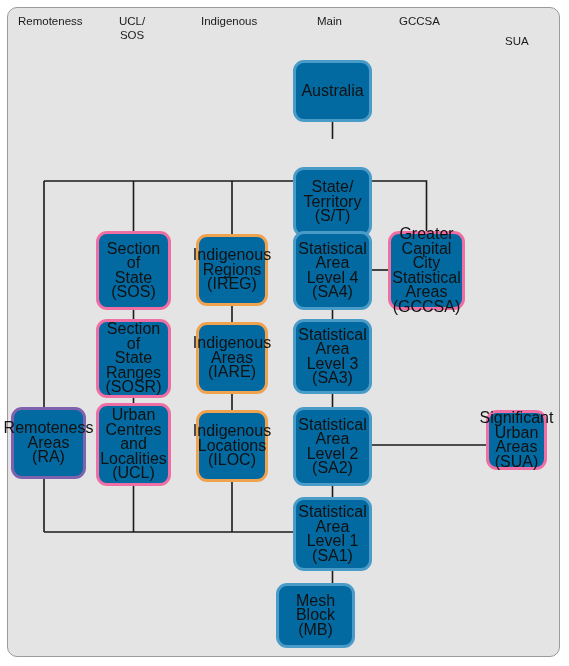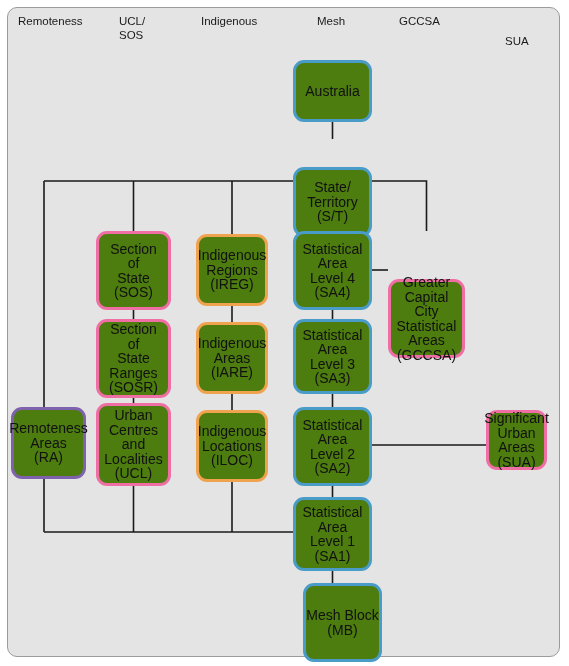--- a/index.html
+++ b/index.html
@@ -36,29 +36,29 @@
     position: absolute;
     left: 0;
     top: 0;
     width: 569px;
     height: 666px;
     pointer-events: none;
   }
   .node {
     position: absolute;
     box-sizing: border-box;
-    background: #4d7c0f;
+    background: #0369a1;
     border-style: solid;
     border-width: 3px;
     border-radius: 11px;
     display: flex;
     align-items: center;
     justify-content: center;
     text-align: center;
-    font-size: 14px;
+    font-size: 16px;
     line-height: 14.5px;
     color: #111111;
     white-space: pre-line;
   }
   .n-blue   { border-color: #4a9cc8; }
   .n-pink   { border-color: #ef6fa5; }
   .n-orange { border-color: #f0a34e; }
   .n-purple { border-color: #7f62ad; }
 </style>
 </head>
@@ -84,44 +84,44 @@
     <path d="M 372 445 L 486 445" fill="none" stroke="#1a1a1a" stroke-width="1.6"></path>
     <path d="M 133.5 486 L 133.5 532" fill="none" stroke="#1a1a1a" stroke-width="1.6"></path>
     <path d="M 232 482 L 232 532" fill="none" stroke="#1a1a1a" stroke-width="1.6"></path>
     <path d="M 332.5 486 L 332.5 497" fill="none" stroke="#1a1a1a" stroke-width="1.6"></path>
     <path d="M 44 532 L 293 532" fill="none" stroke="#1a1a1a" stroke-width="1.6"></path>
     <path d="M 332.5 571 L 332.5 583" fill="none" stroke="#1a1a1a" stroke-width="1.6"></path>
   </svg>
 
 <div id="headers">
     <div class="col-header" style="left: 18px; top: 14px;">Remoteness</div>
-    <div class="col-header" style="left: 119px; top: 14px;">UCL/
+    <div class="col-header" style="left: 119px; top: 14px; text-align: center;">UCL/
 SOS</div>
     <div class="col-header" style="left: 201px; top: 14px;">Indigenous</div>
-    <div class="col-header" style="left: 317px; top: 14px;">Mesh</div>
+    <div class="col-header" style="left: 317px; top: 14px;">Main</div>
     <div class="col-header" style="left: 399px; top: 14px; text-align: right;">GCCSA</div>
     <div class="col-header" style="left: 505px; top: 14px; margin-top: 20px;">SUA</div>
   </div>
 <div id="nodes">
     <div class="node n-blue" style="left: 293px; top: 60px; width: 79px; height: 62px;"><span>Australia</span></div>
     <div class="node n-blue" style="left: 293px; top: 139px; width: 79px; height: 70px; margin-top: 28px;"><span>State/
 Territory
 (S/T)</span></div>
     <div class="node n-pink" style="left: 96px; top: 231px; width: 75px; height: 79px;"><span>Section
 of
 State
 (SOS)</span></div>
     <div class="node n-orange" style="left: 196px; top: 234px; width: 72px; height: 72px;"><span>Indigenous
 Regions
 (IREG)</span></div>
     <div class="node n-blue" style="left: 293px; top: 231px; width: 79px; height: 79px;"><span>Statistical
 Area
 Level 4
 (SA4)</span></div>
-    <div class="node n-pink" style="left: 388px; top: 231px; width: 77px; height: 79px; margin-top: 48px;"><span>Greater
+    <div class="node n-pink" style="left: 388px; top: 231px; width: 77px; height: 79px;"><span>Greater
 Capital City
 Statistical
 Areas
 (GCCSA)</span></div>
     <div class="node n-pink" style="left: 96px; top: 319px; width: 75px; height: 79px;"><span>Section
 of
 State
 Ranges
 (SOSR)</span></div>
     <div class="node n-orange" style="left: 196px; top: 322px; width: 72px; height: 72px;"><span>Indigenous
@@ -146,15 +146,15 @@
 Area
 Level 2
 (SA2)</span></div>
     <div class="node n-pink" style="left: 486px; top: 410px; width: 61px; height: 60px;"><span>Significant
 Urban Areas
 (SUA)</span></div>
     <div class="node n-blue" style="left: 293px; top: 497px; width: 79px; height: 74px;"><span>Statistical
 Area
 Level 1
 (SA1)</span></div>
-    <div class="node n-blue" style="left: 303px; top: 583px; width: 79px; height: 79px;"><span>Mesh Block
+    <div class="node n-blue" style="left: 276px; top: 583px; width: 79px; height: 65px;"><span>Mesh Block
 (MB)</span></div>
   </div>
 
 </body></html>

